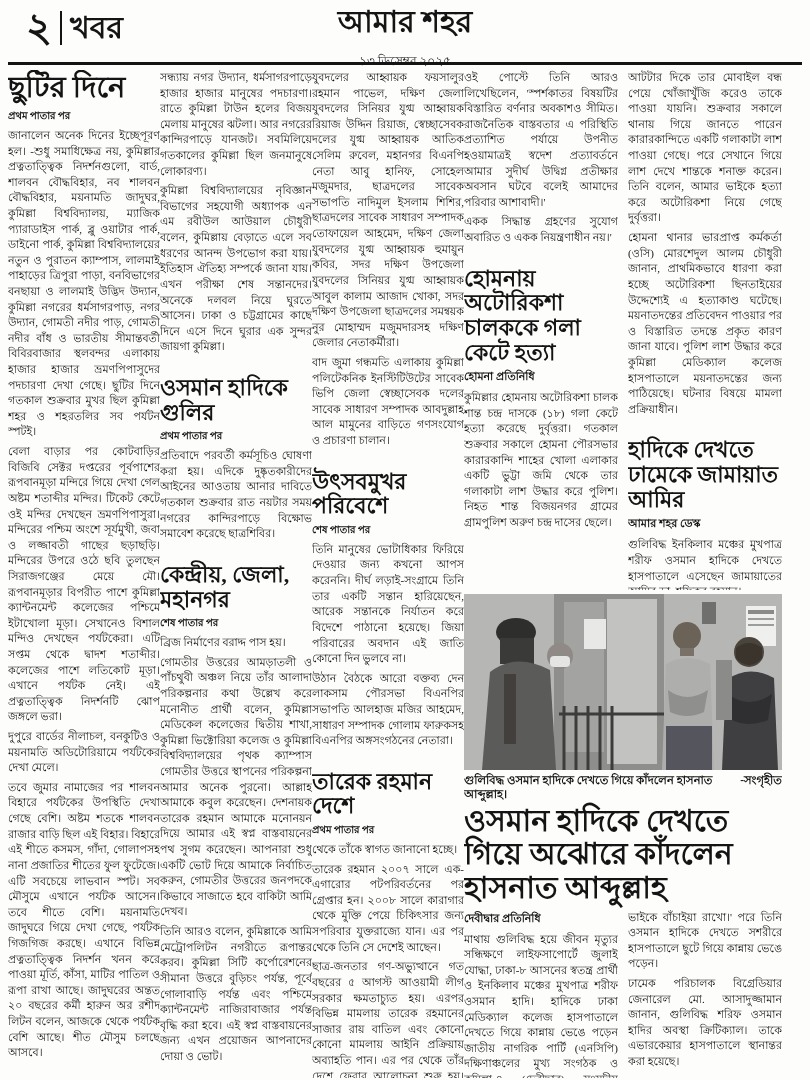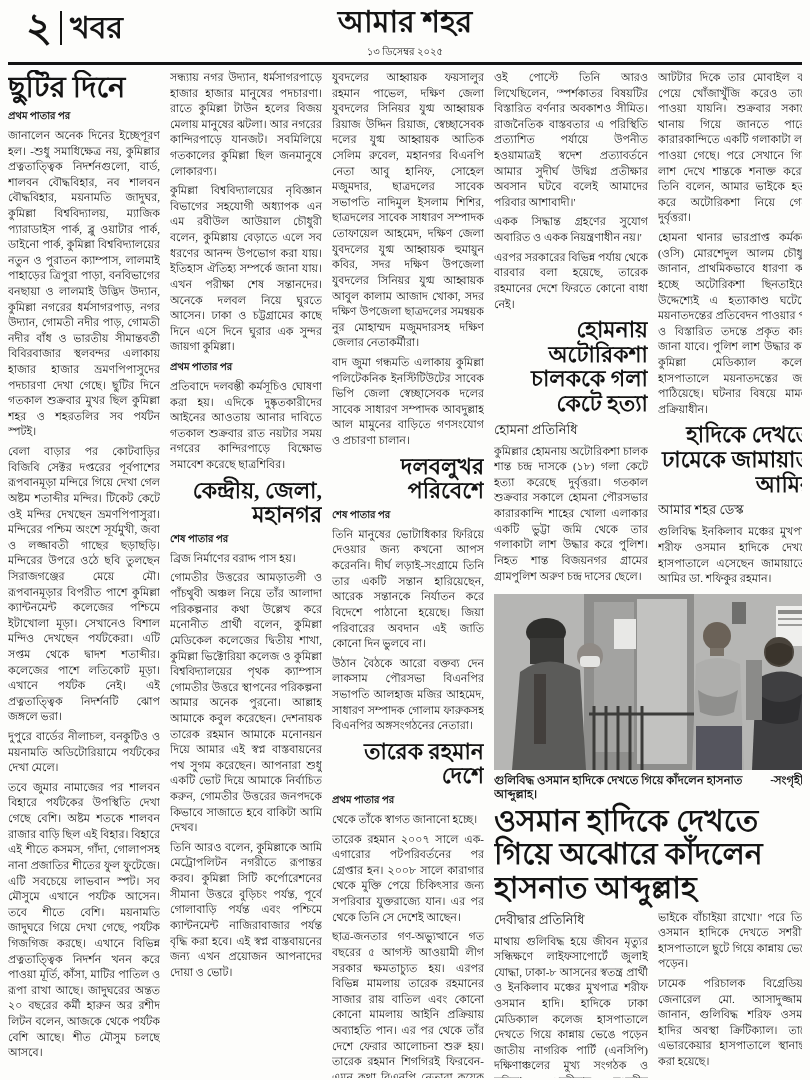--- a/index.html
+++ b/index.html
@@ -10,36 +10,36 @@
     background:#fdfdfb; overflow:hidden; padding:6px 8px 0 8px;
   }
   
   .header{ position:relative; height:52px; }
   .header-left{ position:absolute; left:18px; top:2px; display:flex; align-items:center; gap:8px; }
   .page-num{ font-size:40px; font-weight:bold; line-height:1; }
   .vbar{ width:2px; height:34px; background:#141414; }
   .section-name{ font-size:30px; font-weight:bold; line-height:1;text-align:center; }
   .header-center{ position:absolute; left:0; right:0; top:0; text-align:center; }
   .masthead{ font-size:30px; font-weight:bold; line-height:1.05; }
-  .issue-date{ font-size:10px; margin-top:6px; }
+  .issue-date{ font-size:12px; margin-top:14px; }
   .top-rule{ border:none; border-top:3px solid #141414; margin-top:4px; }
   
-  .cols{ display:flex; gap:10px; margin-top:5px; height:1008px; overflow:hidden; }
+  .cols{ display:flex; margin-top:5px; height:1008px; overflow:hidden; }
   .col{ width:152px; flex:0 0 152px; overflow:hidden; }
   .right-region{ width:318px; flex:0 0 318px; overflow:hidden; }
   .right-top{ display:flex; gap:10px; height:520px; overflow:hidden; }
   .right-top .col{ width:154px; flex:0 0 154px; }
   p.body{
     font-size:11px; line-height:1.42; text-align:justify;
     margin-bottom:4px; word-break:break-word;
   }
   .headline-xl{ font-size:29px; font-weight:bold; line-height:1.1; margin:2px 0 4px 0; }
-  .headline-lg{ font-size:22px; font-weight:bold; line-height:1.12; margin:6px 0 3px 0;text-align:right; }
+  .headline-lg{ font-size:22px; font-weight:bold; line-height:1.12; margin:21px 0 3px 0; }
   .cont-label{ font-size:10px; font-weight:bold; margin-bottom:3px; }
-  .byline{ font-size:13px; font-weight:normal; margin-bottom:3px; }
+  .byline{ font-size:11px; font-weight:bold; margin-bottom:3px; }
   
   .photo-fig{ width:318px; height:176px; margin-top:4px; overflow:hidden; background:#9a9a9a; }
   .photo-fig svg{ display:block; }
   .photo-caption{
     display:flex; justify-content:space-between; gap:6px;
     font-size:11.5px; font-weight:bold; margin:3px 0 2px 0; line-height:1.25;
   }
   .photo-caption .credit{ white-space:nowrap; }
   .headline-xxl{ font-size:30px; font-weight:bold; line-height:1.12; margin:2px 0 5px 0; }
   .bottom-cols{ display:flex; gap:10px; overflow:hidden; }
@@ -71,52 +71,52 @@
       <p class="body">জানালেন অনেক দিনের ইচ্ছেপূরণ হল। -শুধু সমাধিক্ষেত্র নয়, কুমিল্লার প্রত্নতাত্ত্বিক নিদর্শনগুলো, বার্ড, শালবন বৌদ্ধবিহার, নব শালবন বৌদ্ধবিহার, ময়নামতি জাদুঘর, কুমিল্লা বিশ্ববিদ্যালয়, ম্যাজিক প্যারাডাইস পার্ক, ব্লু ওয়াটার পার্ক, ডাইনো পার্ক, কুমিল্লা বিশ্ববিদ্যালয়ের নতুন ও পুরাতন ক্যাম্পাস, লালমাই পাহাড়ের ত্রিপুরা পাড়া, বনবিভাগের বনছায়া ও লালমাই উদ্ভিদ উদ্যান, কুমিল্লা নগরের ধর্মসাগরপাড়, নগর উদ্যান, গোমতী নদীর পাড়, গোমতী নদীর বাঁধ ও ভারতীয় সীমান্তবর্তী বিবিরবাজার স্থলবন্দর এলাকায় হাজার হাজার ভ্রমণপিপাসুদের পদচারণা দেখা গেছে। ছুটির দিনে গতকাল শুক্রবার মুখর ছিল কুমিল্লা শহর ও শহরতলির সব পর্যটন স্পটই।</p>
       <p class="body">বেলা বাড়ার পর কোটবাড়ির বিজিবি সেক্টর দপ্তরের পূর্বপাশের রূপবানমূড়া মন্দিরে গিয়ে দেখা গেল অষ্টম শতাব্দীর মন্দির। টিকেট কেটে ওই মন্দির দেখছেন ভ্রমণপিপাসুরা। মন্দিরের পশ্চিম অংশে সূর্যমুখী, জবা ও লজ্জাবতী গাছের ছড়াছড়ি। মন্দিরের উপরে ওঠে ছবি তুলছেন সিরাজগঞ্জের মেয়ে মৌ। রূপবানমূড়ার বিপরীত পাশে কুমিল্লা ক্যান্টনমেন্ট কলেজের পশ্চিমে ইটাখোলা মূড়া। সেখানেও বিশাল মন্দিও দেখছেন পর্যটকেরা। এটি সপ্তম থেকে দ্বাদশ শতাব্দীর। কলেজের পাশে লতিকোট মূড়া। এখানে পর্যটক নেই। এই প্রত্নতাত্ত্বিক নিদর্শনটি ঝোপ জঙ্গলে ভরা।</p>
       <p class="body">দুপুরে বার্ডের নীলাচল, বনকুটিও ও ময়নামতি অডিটোরিয়ামে পর্যটকের দেখা মেলে।</p>
       <p class="body">তবে জুমার নামাজের পর শালবন বিহারে পর্যটকের উপস্থিতি দেখা গেছে বেশি। অষ্টম শতকে শালবন রাজার বাড়ি ছিল এই বিহার। বিহারে এই শীতে কসমস, গাঁদা, গোলাপসহ নানা প্রজাতির শীতের ফুল ফুটেজে। এটি সবচেয়ে লাভবান স্পট। সব মৌসুমে এখানে পর্যটক আসেন। তবে শীতে বেশি। ময়নামতি জাদুঘরে গিয়ে দেখা গেছে, পর্যটক গিজগিজ করছে। এখানে বিভিন্ন প্রত্নতাত্ত্বিক নিদর্শন খনন করে পাওয়া মূর্তি, কাঁসা, মাটির পাতিল ও রূপা রাখা আছে। জাদুঘরের অন্তত ২০ বছরের কর্মী হারুন অর রশীদ লিটন বলেন, আজকে থেকে পর্যটক বেশি আছে। শীত মৌসুম চলছে আসবে।</p>
 
     </section>
 
     <section class="col">
       <p class="body">সন্ধ্যায় নগর উদ্যান, ধর্মসাগরপাড়ে হাজার হাজার মানুষের পদচারণা। রাতে কুমিল্লা টাউন হলের বিজয় মেলায় মানুষের ঝটলা। আর নগরের কান্দিরপাড়ে যানজট। সবমিলিয়ে গতকালের কুমিল্লা ছিল জনমানুষে লোকারণ্য।</p>
       <p class="body">কুমিল্লা বিশ্ববিদ্যালয়ের নৃবিজ্ঞান বিভাগের সহযোগী অধ্যাপক এন এম রবীউল আউয়াল চৌধুরী বলেন, কুমিল্লায় বেড়াতে এলে সব ধরণের আনন্দ উপভোগ করা যায়। ইতিহাস ঐতিহ্য সম্পর্কে জানা যায়। এখন পরীক্ষা শেষ সন্তানদের। অনেকে দলবল নিয়ে ঘুরতে আসেন। ঢাকা ও চট্টগ্রামের কাছে দিনে এসে দিনে ঘুরার এক সুন্দর জায়গা কুমিল্লা।</p>
+      <h2 class="headline-lg">ওসমান হাদিকে গুলির</h2>
       <div class="cont-label">প্রথম পাতার পর</div>
-      <p class="body">প্রতিবাদে দলবল্তী কর্মসূচিও ঘোষণা করা হয়। এদিকে দুষ্কৃতকারীদের আইনের আওতায় আনার দাবিতে গতকাল শুক্রবার রাত নয়টার সময় নগরের কান্দিরপাড়ে বিক্ষোভ সমাবেশ করেছে ছাত্রশিবির।</p>
+      <p class="body">প্রতিবাদে পরবর্তী কর্মসূচিও ঘোষণা করা হয়। এদিকে দুষ্কৃতকারীদের আইনের আওতায় আনার দাবিতে গতকাল শুক্রবার রাত নয়টার সময় নগরের কান্দিরপাড়ে বিক্ষোভ সমাবেশ করেছে ছাত্রশিবির।</p>
       <h2 class="headline-lg">কেন্দ্রীয়, জেলা, মহানগর</h2>
       <div class="cont-label">শেষ পাতার পর</div>
       <p class="body">ব্রিজ নির্মাণের বরাদ্দ পাস হয়।</p>
       <p class="body">গোমতীর উত্তরের আমড়াতলী ও পাঁচথুবী অঞ্চল নিয়ে তাঁর আলাদা পরিকল্পনার কথা উল্লেখ করে মনোনীত প্রার্থী বলেন, কুমিল্লা মেডিকেল কলেজের দ্বিতীয় শাখা, কুমিল্লা ভিক্টোরিয়া কলেজ ও কুমিল্লা বিশ্ববিদ্যালয়ের পৃথক ক্যাম্পাস গোমতীর উত্তরে স্থাপনের পরিকল্পনা আমার অনেক পুরনো। আল্লাহ আমাকে কবুল করেছেন। দেশনায়ক তারেক রহমান আমাকে মনোনয়ন দিয়ে আমার এই স্বপ্ন বাস্তবায়নের পথ সুগম করেছেন। আপনারা শুধু একটি ভোট দিয়ে আমাকে নির্বাচিত করুন, গোমতীর উত্তরের জনপদকে কিভাবে সাজাতে হবে বাকিটা আমি দেখব।</p>
       <p class="body">তিনি আরও বলেন, কুমিল্লাকে আমি মেট্রোপলিটন নগরীতে রূপান্তর করব। কুমিল্লা সিটি কর্পোরেশনের সীমানা উত্তরে বুড়িচং পর্যন্ত, পূর্বে গোলাবাড়ি পর্যন্ত এবং পশ্চিমে ক্যান্টনমেন্ট নাজিরাবাজার পর্যন্ত বৃদ্ধি করা হবে। এই স্বপ্ন বাস্তবায়নের জন্য এখন প্রয়োজন আপনাদের দোয়া ও ভোট।</p>
 
     </section>
 
     <section class="col">
       <p class="body">যুবদলের আহ্বায়ক ফয়সালুর রহমান পাভেল, দক্ষিণ জেলা যুবদলের সিনিয়র যুগ্ম আহ্বায়ক রিয়াজ উদ্দিন রিয়াজ, স্বেচ্ছাসেবক দলের যুগ্ম আহ্বায়ক আতিক সেলিম রুবেল, মহানগর বিএনপি নেতা আবু হানিফ, সোহেল মজুমদার, ছাত্রদলের সাবেক সভাপতি নাদিমুল ইসলাম শিশির, ছাত্রদলের সাবেক সাধারণ সম্পাদক তোফায়েল আহমেদ, দক্ষিণ জেলা যুবদলের যুগ্ম আহ্বায়ক হুমায়ুন কবির, সদর দক্ষিণ উপজেলা যুবদলের সিনিয়র যুগ্ম আহ্বায়ক আবুল কালাম আজাদ খোকা, সদর দক্ষিণ উপজেলা ছাত্রদলের সমন্বয়ক নুর মোহাম্মদ মজুমদারসহ দক্ষিণ জেলার নেতাকর্মীরা।</p>
       <p class="body">বাদ জুমা গন্ধমতি এলাকায় কুমিল্লা পলিটেকনিক ইনস্টিটিউটের সাবেক ভিপি জেলা স্বেচ্ছাসেবক দলের সাবেক সাধারণ সম্পাদক আবদুল্লাহ আল মামুনের বাড়িতে গণসংযোগ ও প্রচারণা চালান।</p>
-      <h2 class="headline-lg">দলবলুখর পরিবেশে</h2>
+      <h2 class="headline-lg">উৎসবমুখর পরিবেশে</h2>
       <div class="cont-label">শেষ পাতার পর</div>
       <p class="body">তিনি মানুষের ভোটাধিকার ফিরিয়ে দেওয়ার জন্য কখনো আপস করেননি। দীর্ঘ লড়াই-সংগ্রামে তিনি তার একটি সন্তান হারিয়েছেন, আরেক সন্তানকে নির্যাতন করে বিদেশে পাঠানো হয়েছে। জিয়া পরিবারের অবদান এই জাতি কোনো দিন ভুলবে না।</p>
       <p class="body">উঠান বৈঠকে আরো বক্তব্য দেন লাকসাম পৌরসভা বিএনপির সভাপতি আলহাজ মজির আহমেদ, সাধারণ সম্পাদক গোলাম ফারুকসহ বিএনপির অঙ্গসংগঠনের নেতারা।</p>
       <h2 class="headline-lg">তারেক রহমান দেশে</h2>
       <div class="cont-label">প্রথম পাতার পর</div>
       <p class="body">থেকে তাঁকে স্বাগত জানানো হচ্ছে।</p>
       <p class="body">তারেক রহমান ২০০৭ সালে এক-এগারোর পটপরিবর্তনের পর গ্রেপ্তার হন। ২০০৮ সালে কারাগার থেকে মুক্তি পেয়ে চিকিৎসার জন্য সপরিবার যুক্তরাজ্যে যান। এর পর থেকে তিনি সে দেশেই আছেন।</p>
       <p class="body">ছাত্র-জনতার গণ-অভ্যুত্থানে গত বছরের ৫ আগস্ট আওয়ামী লীগ সরকার ক্ষমতাচ্যুত হয়। এরপর বিভিন্ন মামলায় তারেক রহমানের সাজার রায় বাতিল এবং কোনো কোনো মামলায় আইনি প্রক্রিয়ায় অব্যাহতি পান। এর পর থেকে তাঁর দেশে ফেরার আলোচনা শুরু হয়। তারেক রহমান শিগগিরই ফিরবেন-এমন কথা বিএনপি নেতারা কয়েক মাস ধরেই বলে আসছেন। তবে কেউ সুনির্দিষ্ট দিন তারিখ বলেননি।</p>
 
     </section>
 
     <section class="right-region">
       <div class="right-top">
 
         <div class="col">
           <p class="body">ওই পোস্টে তিনি আরও লিখেছিলেন, 'স্পর্শকাতর বিষয়টির বিস্তারিত বর্ণনার অবকাশও সীমিত। রাজনৈতিক বাস্তবতার এ পরিস্থিতি প্রত্যাশিত পর্যায়ে উপনীত হওয়ামাত্রই স্বদেশ প্রত্যাবর্তনে আমার সুদীর্ঘ উদ্বিগ্ন প্রতীক্ষার অবসান ঘটবে বলেই আমাদের পরিবার আশাবাদী।'</p>
           <p class="body">একক সিদ্ধান্ত গ্রহণের সুযোগ অবারিত ও একক নিয়ন্ত্রণাধীন নয়।'</p>
-          <p class="body">এরপর সরকারের বিভিন্ন পর্যায় থেকে বারবার বলা হয়েছে, তারেক রহমানের দেশে ফিরতে কোনো বাধা নেই।</p>
           <h2 class="headline-lg">হোমনায় অটোরিকশা চালককে গলা কেটে হত্যা</h2>
           <div class="byline">হোমনা প্রতিনিধি</div>
           <p class="body">কুমিল্লার হোমনায় অটোরিকশা চালক শান্ত চন্দ্র দাসকে (১৮) গলা কেটে হত্যা করেছে দুর্বৃত্তরা। গতকাল শুক্রবার সকালে হোমনা পৌরসভার কারারকান্দি শাহের খোলা এলাকার একটি ভুট্টা জমি থেকে তার গলাকাটা লাশ উদ্ধার করে পুলিশ। নিহত শান্ত বিজয়নগর গ্রামের গ্রামপুলিশ অরুণ চন্দ্র দাসের ছেলে।</p>
 
         </div>
 
         <div class="col">
           <p class="body">আটটার দিকে তার মোবাইল বন্ধ পেয়ে খোঁজাখুঁজি করেও তাকে পাওয়া যায়নি। শুক্রবার সকালে থানায় গিয়ে জানতে পারেন কারারকান্দিতে একটি গলাকাটা লাশ পাওয়া গেছে। পরে সেখানে গিয়ে লাশ দেখে শান্তকে শনাক্ত করেন। তিনি বলেন, আমার ভাইকে হত্যা করে অটোরিকশা নিয়ে গেছে দুর্বৃত্তরা।</p>
           <p class="body">হোমনা থানার ভারপ্রাপ্ত কর্মকর্তা (ওসি) মোরশেদুল আলম চৌধুরী জানান, প্রাথমিকভাবে ধারণা করা হচ্ছে অটোরিকশা ছিনতাইয়ের উদ্দেশ্যেই এ হত্যাকাণ্ড ঘটেছে। ময়নাতদন্তের প্রতিবেদন পাওয়ার পর ও বিস্তারিত তদন্তে প্রকৃত কারণ জানা যাবে। পুলিশ লাশ উদ্ধার করে কুমিল্লা মেডিক্যাল কলেজ হাসপাতালে ময়নাতদন্তের জন্য পাঠিয়েছে। ঘটনার বিষয়ে মামলা প্রক্রিয়াধীন।</p>
           <h2 class="headline-lg">হাদিকে দেখতে ঢামেকে জামায়াত আমির</h2>

